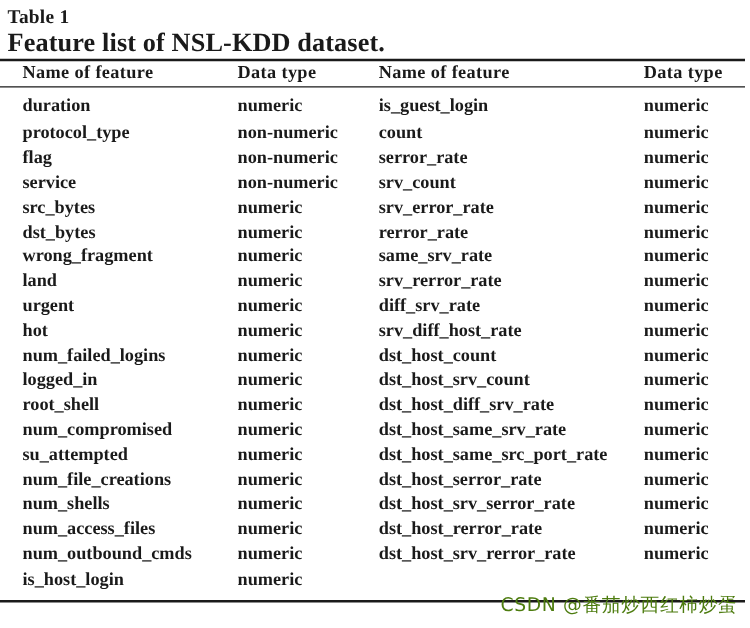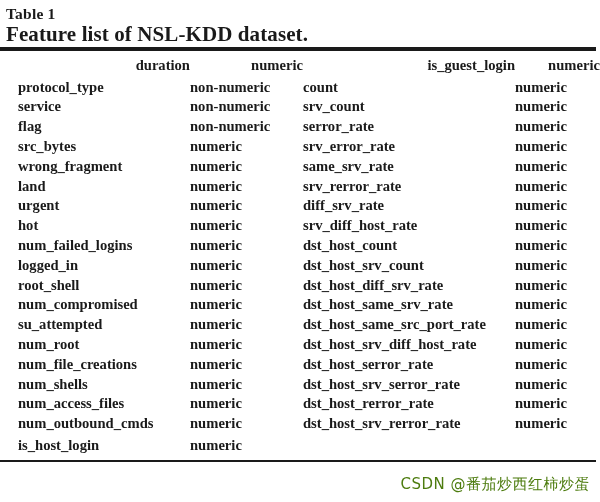--- a/index.html
+++ b/index.html
@@ -67,21 +67,21 @@
     height: 24px;
     line-height: 24px;
     font-weight: bold;
     letter-spacing: 0.3px;
   }
   .col-a { width: 172px; padding-left: 18px !important; }
   .col-b { width: 113px; }
   .col-c { width: 212px; }
   .col-d { width: 85px; }
   thead .col-a { padding-left: 18px !important; }
-  tbody tr:first-child td { padding-top: 4px !important; height: 23px; text-align: right; }
+  tbody tr:first-child td { padding-top: 4px !important; height: 23px; }
   tbody tr:last-child td { padding-bottom: 3px !important; height: 23px; }
 
   .watermark {
     position: absolute;
     right: 6px;
     bottom: 8px;
     font-size: 15px;
     color: #4d7c0f;
     font-family: "DejaVu Sans", "Liberation Sans", sans-serif;
     letter-spacing: 0.5px;
@@ -94,56 +94,72 @@
 
 <div id="table-figure">
 
   <div class="caption-block">
     <div class="table-number">Table 1</div>
     <div class="table-caption">Feature list of NSL-KDD dataset.</div>
   </div>
 
   <div class="rule rule-top"></div>
 
+  <table class="feature-table">
+    <thead>
+      <tr>
+        <th class="col-a">Name of feature</th>
+        <th class="col-b">Data type</th>
+        <th class="col-c">Name of feature</th>
+        <th class="col-d">Data type</th>
+      </tr>
+    </thead>
+  </table>
 
   <div class="rule rule-mid"></div>
 
   <table class="feature-table">
     <tbody>
       <tr>
           <td class="col-a">duration</td>
           <td class="col-b">numeric</td>
           <td class="col-c">is_guest_login</td>
           <td class="col-d">numeric</td>
         </tr>
       <tr>
           <td class="col-a">protocol_type</td>
           <td class="col-b">non-numeric</td>
           <td class="col-c">count</td>
           <td class="col-d">numeric</td>
         </tr>
       <tr>
+          <td class="col-a">flag</td>
+          <td class="col-b">non-numeric</td>
+          <td class="col-c">serror_rate</td>
+          <td class="col-d">numeric</td>
+        </tr>
+      <tr>
           <td class="col-a">service</td>
           <td class="col-b">non-numeric</td>
           <td class="col-c">srv_count</td>
           <td class="col-d">numeric</td>
         </tr>
       <tr>
-          <td class="col-a">flag</td>
-          <td class="col-b">non-numeric</td>
-          <td class="col-c">serror_rate</td>
-          <td class="col-d">numeric</td>
-        </tr>
-      <tr>
           <td class="col-a">src_bytes</td>
           <td class="col-b">numeric</td>
           <td class="col-c">srv_error_rate</td>
           <td class="col-d">numeric</td>
         </tr>
       <tr>
+          <td class="col-a">dst_bytes</td>
+          <td class="col-b">numeric</td>
+          <td class="col-c">rerror_rate</td>
+          <td class="col-d">numeric</td>
+        </tr>
+      <tr>
           <td class="col-a">wrong_fragment</td>
           <td class="col-b">numeric</td>
           <td class="col-c">same_srv_rate</td>
           <td class="col-d">numeric</td>
         </tr>
       <tr>
           <td class="col-a">land</td>
           <td class="col-b">numeric</td>
           <td class="col-c">srv_rerror_rate</td>
           <td class="col-d">numeric</td>
@@ -181,26 +197,20 @@
       <tr>
           <td class="col-a">num_compromised</td>
           <td class="col-b">numeric</td>
           <td class="col-c">dst_host_same_srv_rate</td>
           <td class="col-d">numeric</td>
         </tr>
       <tr>
           <td class="col-a">su_attempted</td>
           <td class="col-b">numeric</td>
           <td class="col-c">dst_host_same_src_port_rate</td>
-          <td class="col-d">numeric</td>
-        </tr>
-      <tr>
-          <td class="col-a">num_root</td>
-          <td class="col-b">numeric</td>
-          <td class="col-c">dst_host_srv_diff_host_rate</td>
           <td class="col-d">numeric</td>
         </tr>
       <tr>
           <td class="col-a">num_file_creations</td>
           <td class="col-b">numeric</td>
           <td class="col-c">dst_host_serror_rate</td>
           <td class="col-d">numeric</td>
         </tr>
       <tr>
           <td class="col-a">num_shells</td>

